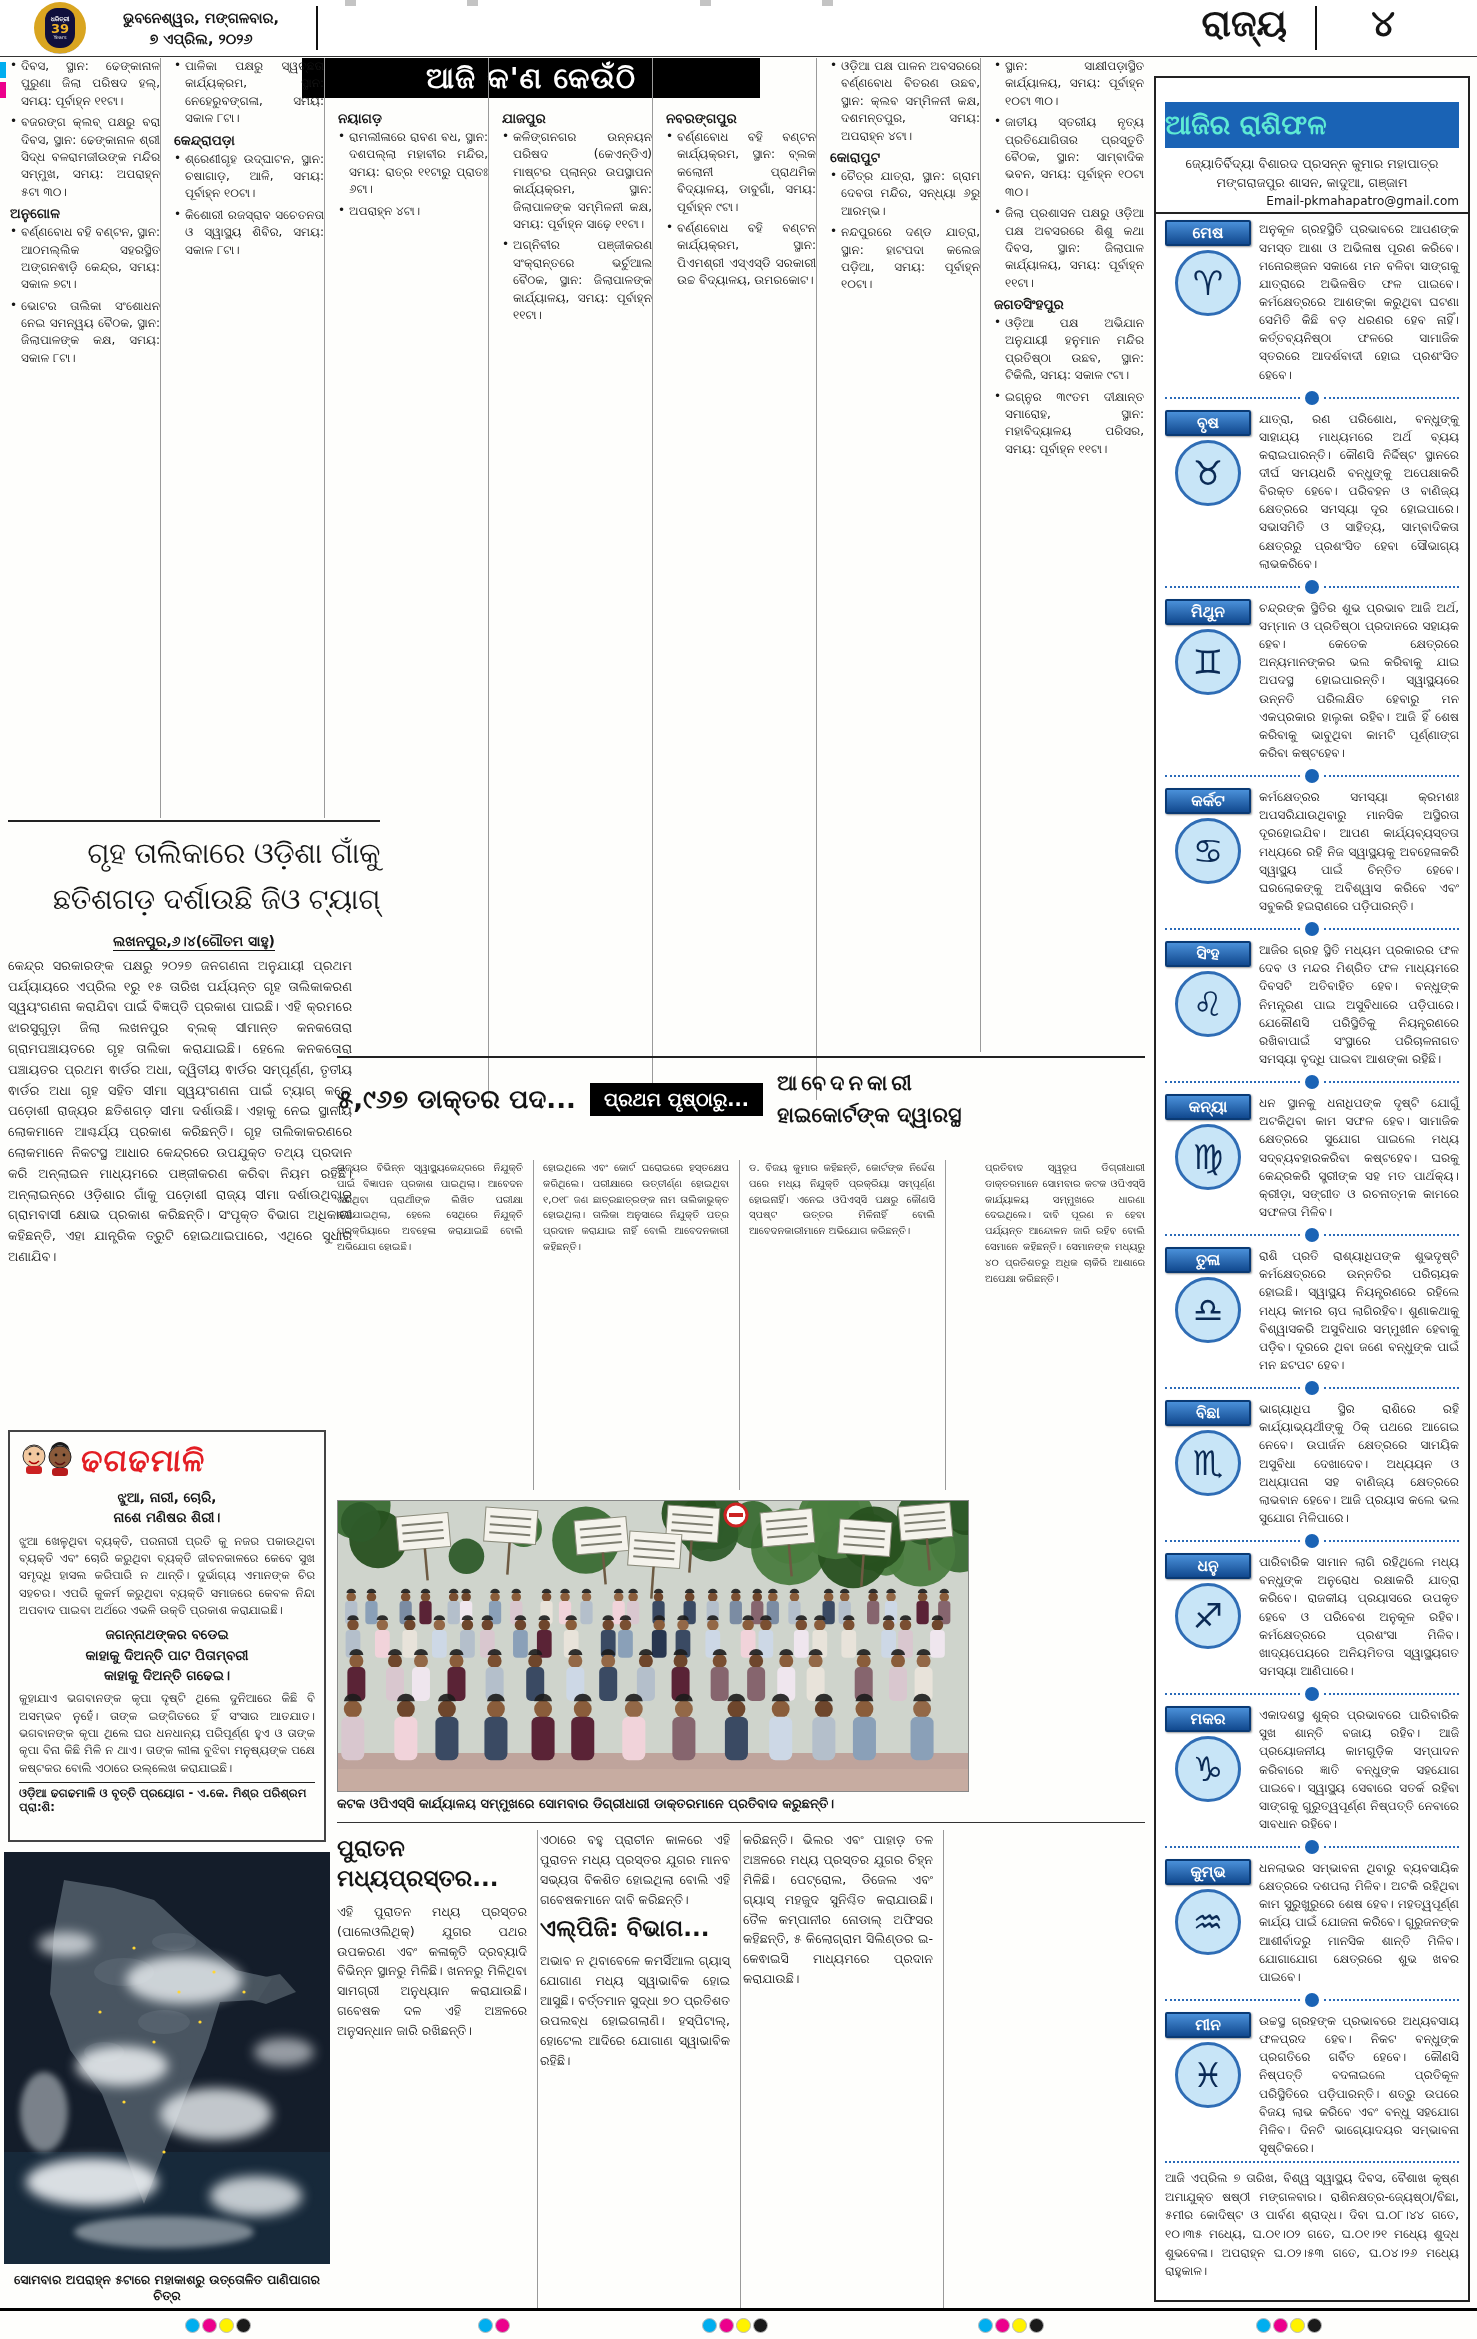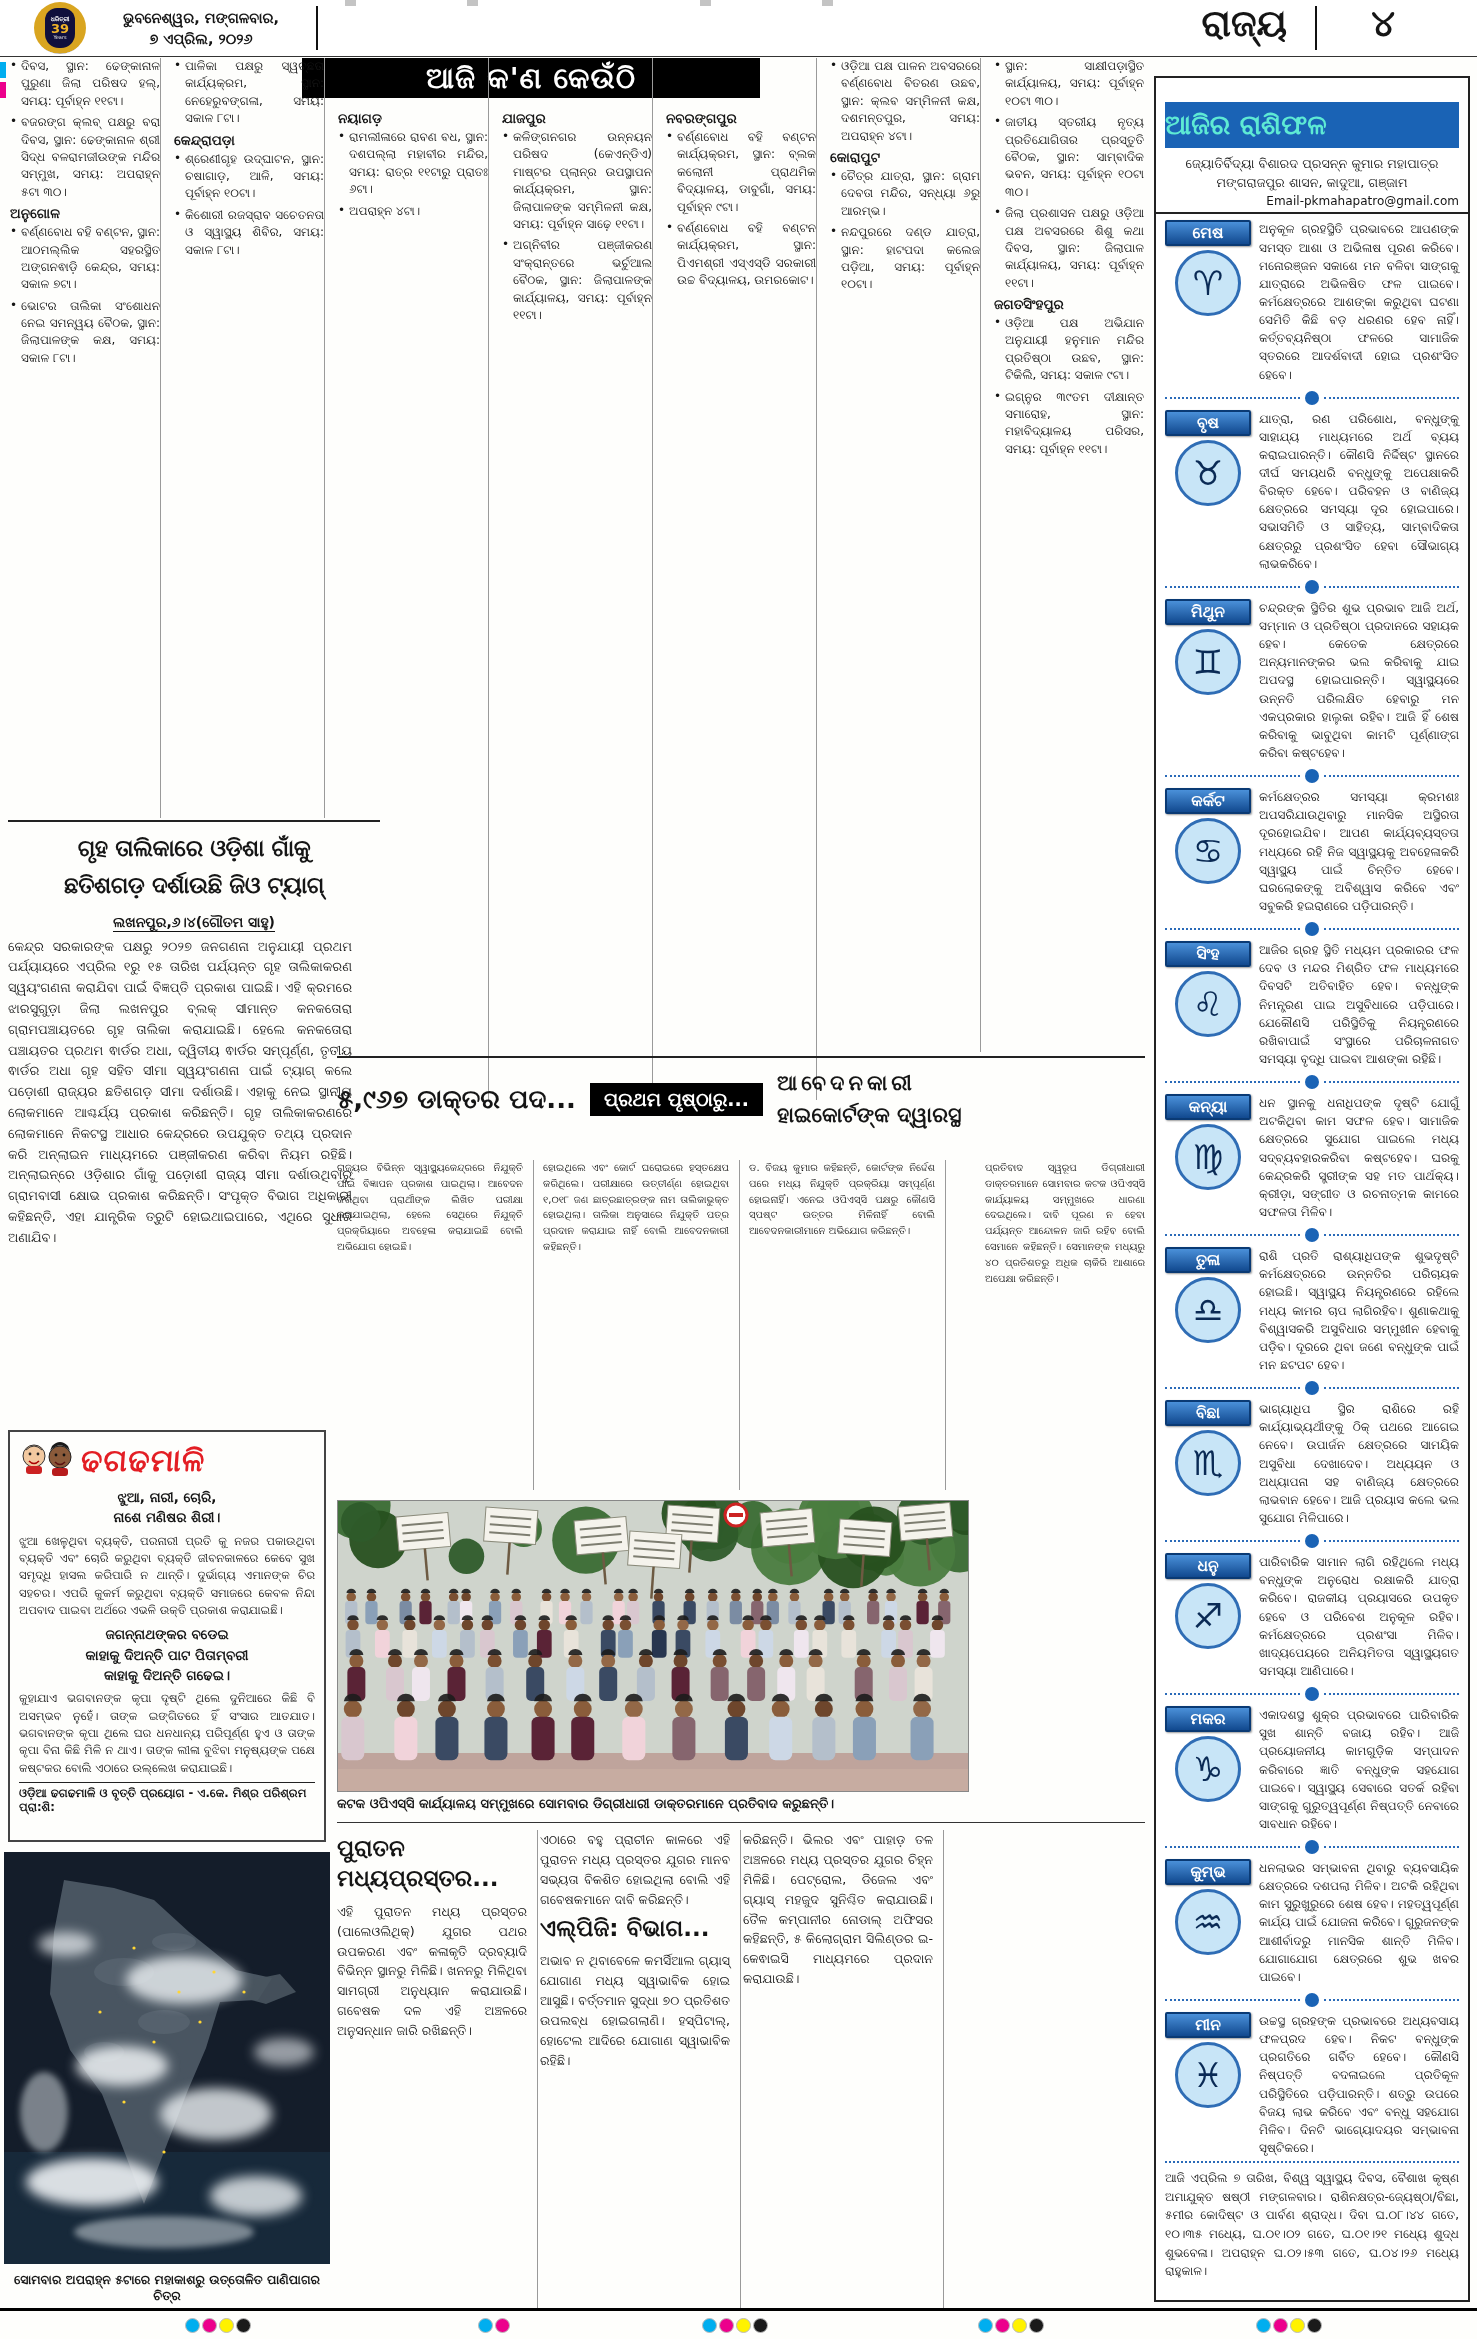--- a/index.html
+++ b/index.html
@@ -26,21 +26,21 @@
   .events-banner{position:absolute;left:292px;top:0;width:458px;height:40px;background:#000;color:#fff;
         font-size:29px;font-weight:900;text-align:center;line-height:40px;letter-spacing:1px}
   .events-column{position:absolute;top:0;font-size:12px}
   .events-column.rule{border-right:1px solid #9a9a9a}
   .events-column.pad{padding-top:48px}
   .evt-city{font-weight:bold;font-size:13.5px;margin:4px 0 2px}
   .evt-item{position:relative;padding-left:11px;line-height:1.45;text-align:justify;margin-bottom:4px}
   .evt-item::before{content:"•";position:absolute;left:0;top:-1px;font-size:12px}
   
   .geo{position:absolute;left:8px;top:820px;width:372px;border-top:2px solid #222;padding-top:8px}
-  .geo-headline{font-size:23px;font-weight:700;line-height:1.6;text-align:center;letter-spacing:-.5px}
+  .geo-headline{font-size:29px;font-weight:400;line-height:1.6;text-align:right;letter-spacing:-.5px}
   .geo-byline{text-align:center;margin:8px 0 6px}
   .geo-byline span{font-weight:bold;font-size:14px;border-bottom:1.5px solid #111;padding-bottom:1px}
   .geo-body{font-size:13px;line-height:1.6;text-align:justify;width:344px}
   
   .doc-head{position:absolute;left:337px;top:1056px;width:808px;border-top:2px solid #222;padding-top:10px;display:flex;align-items:center;gap:14px}
   .doc-headline{font-size:26px;font-weight:800;white-space:nowrap}
   .doc-tag{background:#000;color:#fff;font-size:19px;font-weight:800;padding:5px 14px;white-space:nowrap}
   .doc-subhead{font-size:21px;line-height:1.5;font-weight:700}
   .doc-subhead .sp{letter-spacing:4px}
   .doc-col{position:absolute;font-size:10px;line-height:1.58;text-align:justify}

